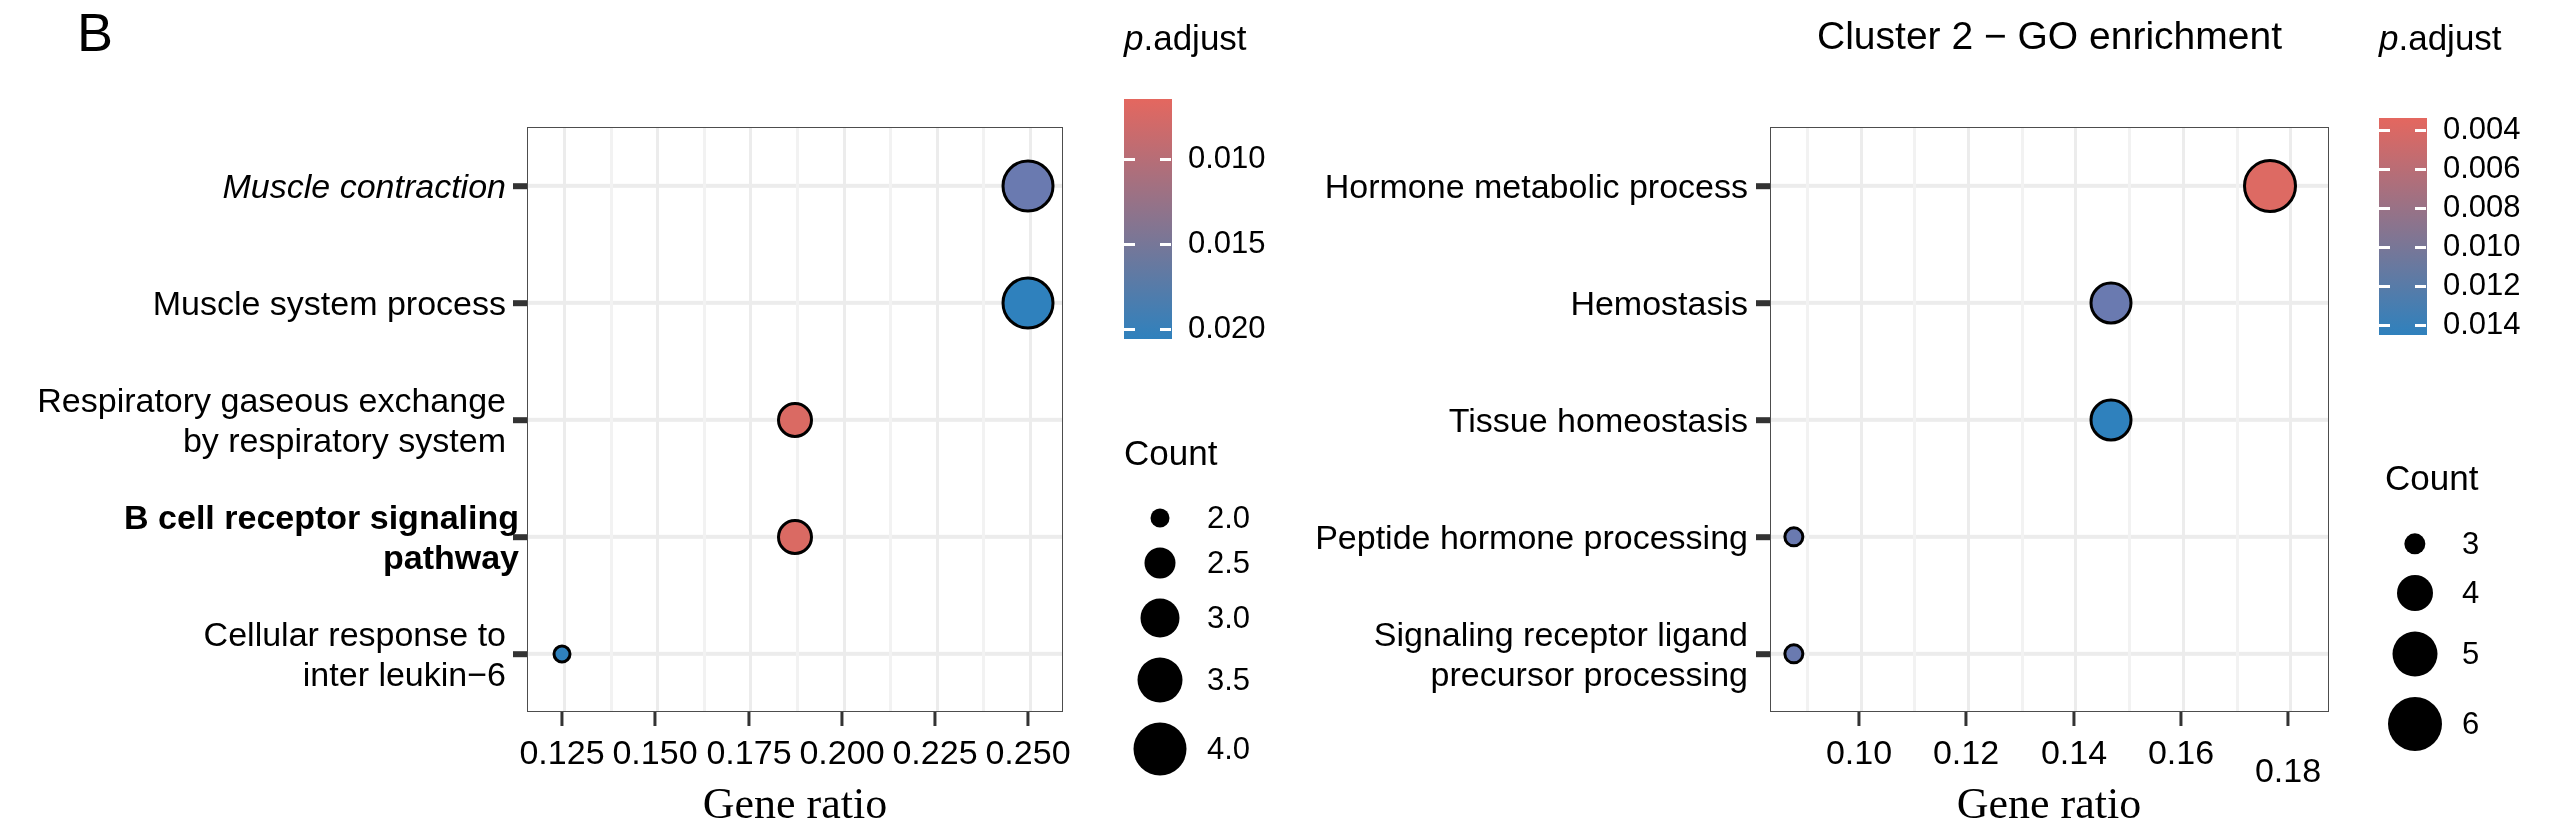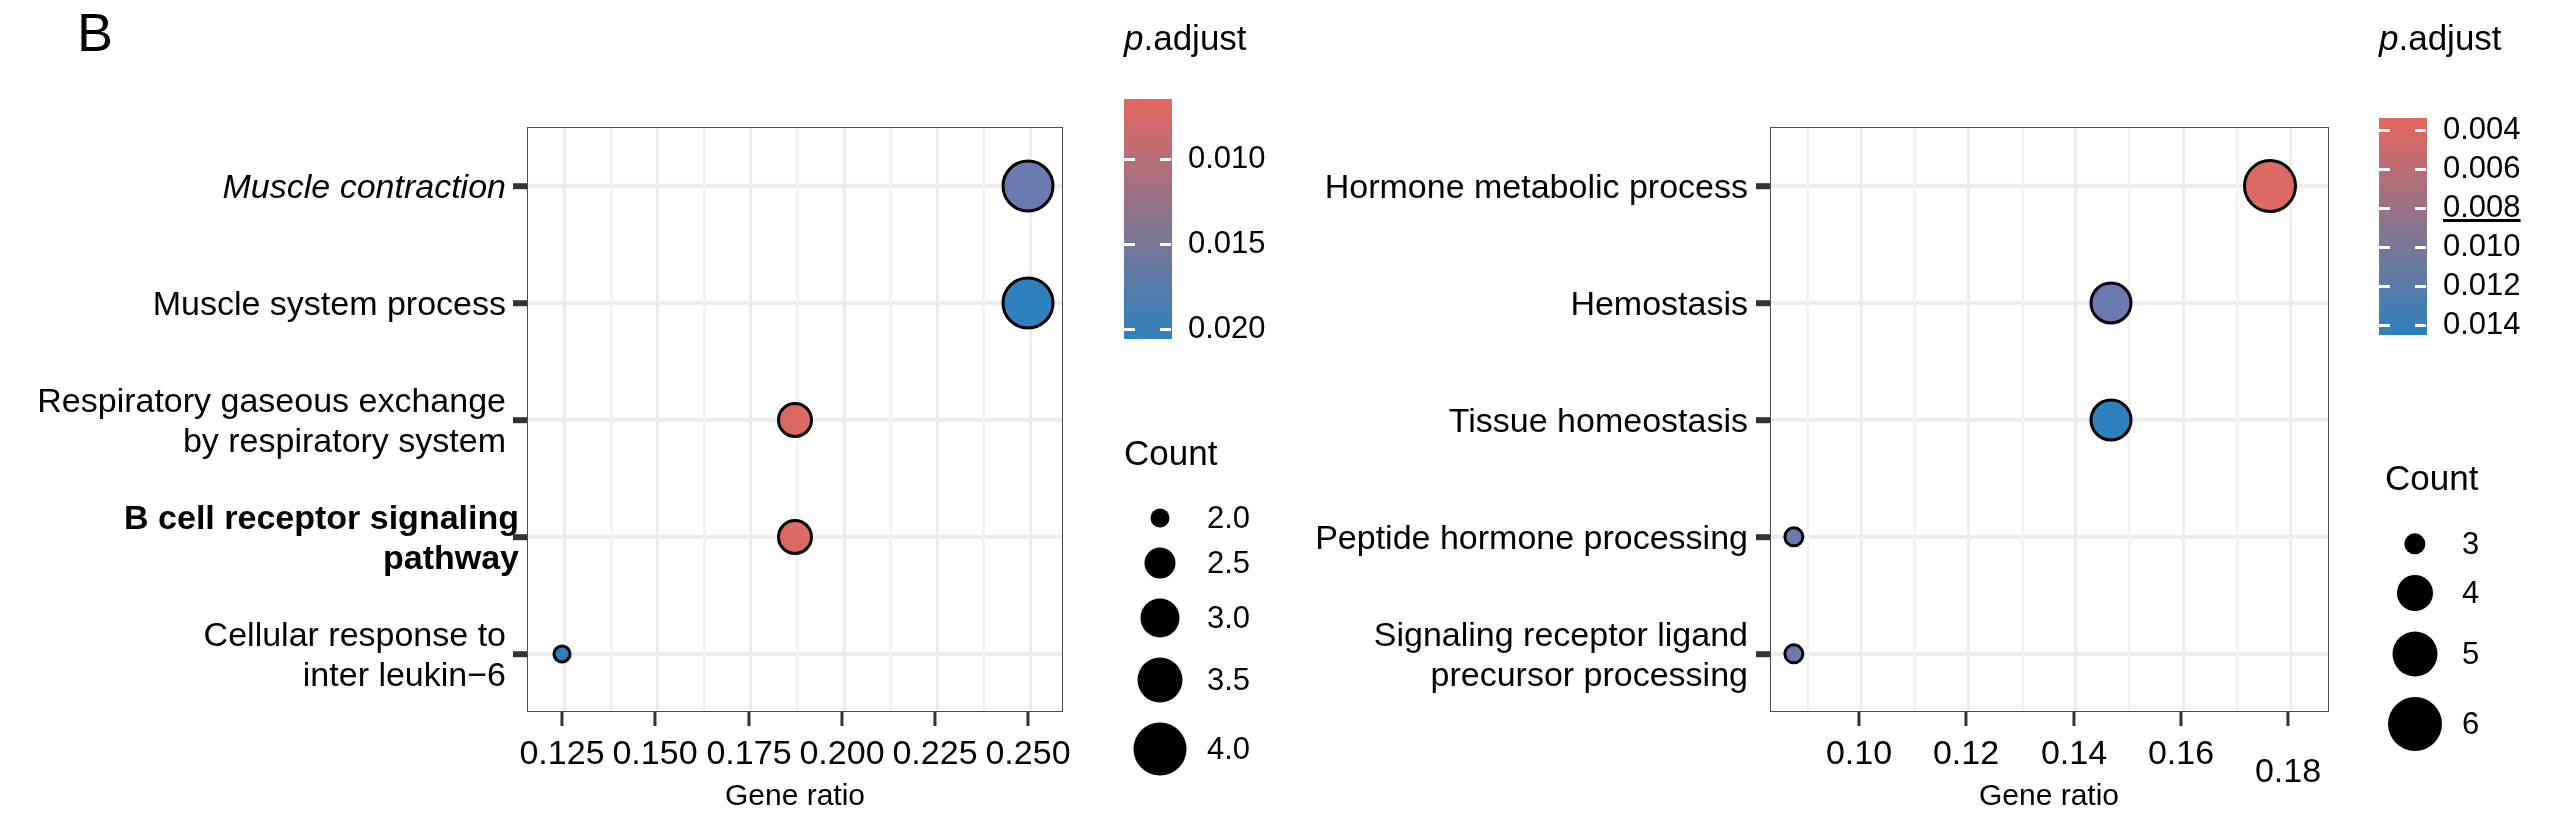--- a/index.html
+++ b/index.html
@@ -14,21 +14,21 @@
   .panel{position:absolute;background:#ffffff;border:1.9px solid #4d4d4d;box-sizing:border-box;overflow:visible;}
   .gridline-v{position:absolute;top:0;bottom:0;width:3.1px;background:#ececec;}
   .gridline-v.minor{width:2.5px;background:#f2f2f2;}
   .gridline-h{position:absolute;left:0;right:0;height:4.4px;background:#ececec;transform:translateY(-50%);}
 
   .ytick{position:absolute;width:14px;height:5.6px;background:#333;transform:translate(-100%,-50%);}
   .xtick{position:absolute;width:3.1px;height:14px;background:#333;transform:translateX(-50%);}
 
   .ylabel{position:absolute;font-size:34px;text-align:right;white-space:pre-line;line-height:1.18;color:#000;transform:translateY(-50%);}
   .xticklabel{position:absolute;font-size:34px;text-align:center;white-space:nowrap;color:#000;transform:translateX(-50%);}
-  .axis-title{position:absolute;font-size:30px;text-align:center;white-space:nowrap;color:#000;transform:translateX(-50%);}
+  .axis-title{position:absolute;font-size:44px;text-align:center;white-space:nowrap;color:#000;transform:translateX(-50%);font-family:Liberation Serif, serif;}
 
   .dot{position:absolute;border-radius:50%;border:3.8px solid #000;box-sizing:border-box;transform:translate(-50%,-50%);}
 
   .legend{position:absolute;}
   .legend-title{position:absolute;font-size:35px;white-space:nowrap;color:#000;}
   .legend-title .ital{font-style:italic;}
   .colorbar{position:absolute;width:48px;}
   .cb-tickmark{position:absolute;height:3.1px;width:11.3px;background:#ffffff;}
   .cb-ticklabel{position:absolute;font-size:31px;white-space:nowrap;color:#000;transform:translateY(-50%);}
 
@@ -132,20 +132,21 @@
           <div class="size-dot" style="left: 1160px; top: 680px; width: 45px; height: 45px;"></div>
           <div class="size-label" style="left: 1207px; top: 680px;">3.5</div>
           <div class="size-dot" style="left: 1160px; top: 749px; width: 53px; height: 53px;"></div>
           <div class="size-label" style="left: 1207px; top: 749px;">4.0</div>
         </div>
     </div>
   </div>
 
   <div class="plot" id="plot-1" style="left:0px;width:2576px;">
 
+    <div class="plot-title" style="left:1770px;width:559px;top:14px;">Cluster 2 − GO enrichment</div>
 
     <div class="panel" id="panel-1" style="left:1770px;top:127px;width:559px;height:585px;">
         <div class="gridline-h" style="top: 58px;"></div>
         <div class="gridline-h" style="top: 175px;"></div>
         <div class="gridline-h" style="top: 292px;"></div>
         <div class="gridline-h" style="top: 409px;"></div>
         <div class="gridline-h" style="top: 526px;"></div>
         <div class="gridline-v minor" style="left: 35px;"></div>
         <div class="gridline-v" style="left: 89px;"></div>
         <div class="gridline-v minor" style="left: 142px;"></div>
@@ -198,21 +199,21 @@
       <div class="colorbar" id="cbar-1" style="left: 2379px; top: 118px; height: 217px; background: linear-gradient(rgb(228, 103, 95), rgb(47, 129, 189));"></div>
       <div id="cbarticks-1">
           <div class="cb-tickmark" style="position: absolute; top: 129px; left: 2379px;"></div>
           <div class="cb-tickmark" style="position: absolute; top: 129px; left: 2415px;"></div>
           <div class="cb-ticklabel" style="left: 2443px; top: 129px;">0.004</div>
           <div class="cb-tickmark" style="position: absolute; top: 168px; left: 2379px;"></div>
           <div class="cb-tickmark" style="position: absolute; top: 168px; left: 2415px;"></div>
           <div class="cb-ticklabel" style="left: 2443px; top: 168px;">0.006</div>
           <div class="cb-tickmark" style="position: absolute; top: 207px; left: 2379px;"></div>
           <div class="cb-tickmark" style="position: absolute; top: 207px; left: 2415px;"></div>
-          <div class="cb-ticklabel" style="left: 2443px; top: 207px; text-decoration: underline;">0.008</div>
+          <div class="cb-ticklabel" style="left: 2443px; top: 207px;">0.008</div>
           <div class="cb-tickmark" style="position: absolute; top: 246px; left: 2379px;"></div>
           <div class="cb-tickmark" style="position: absolute; top: 246px; left: 2415px;"></div>
           <div class="cb-ticklabel" style="left: 2443px; top: 246px;">0.010</div>
           <div class="cb-tickmark" style="position: absolute; top: 285px; left: 2379px;"></div>
           <div class="cb-tickmark" style="position: absolute; top: 285px; left: 2415px;"></div>
           <div class="cb-ticklabel" style="left: 2443px; top: 285px;">0.012</div>
           <div class="cb-tickmark" style="position: absolute; top: 324px; left: 2379px;"></div>
           <div class="cb-tickmark" style="position: absolute; top: 324px; left: 2415px;"></div>
           <div class="cb-ticklabel" style="left: 2443px; top: 324px;">0.014</div>
         </div>

